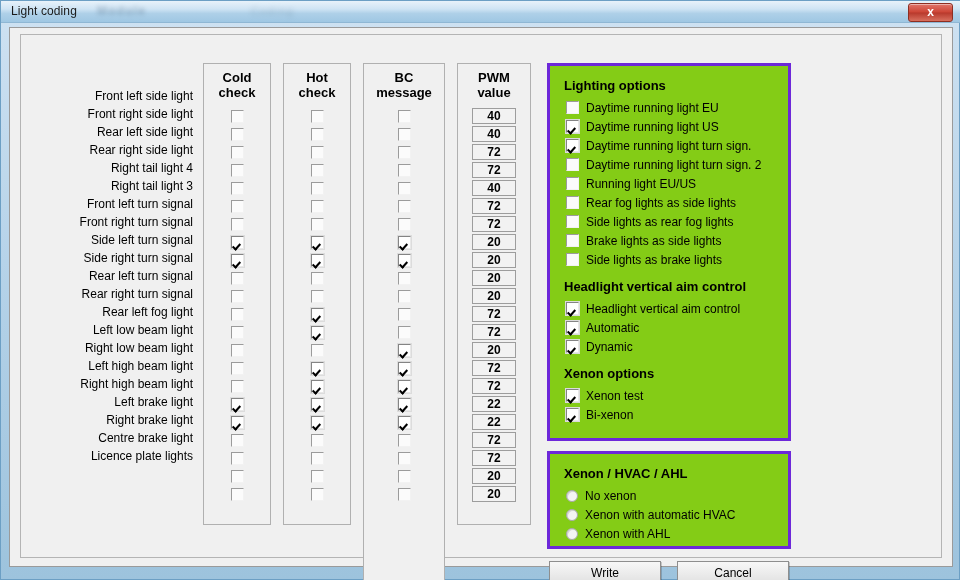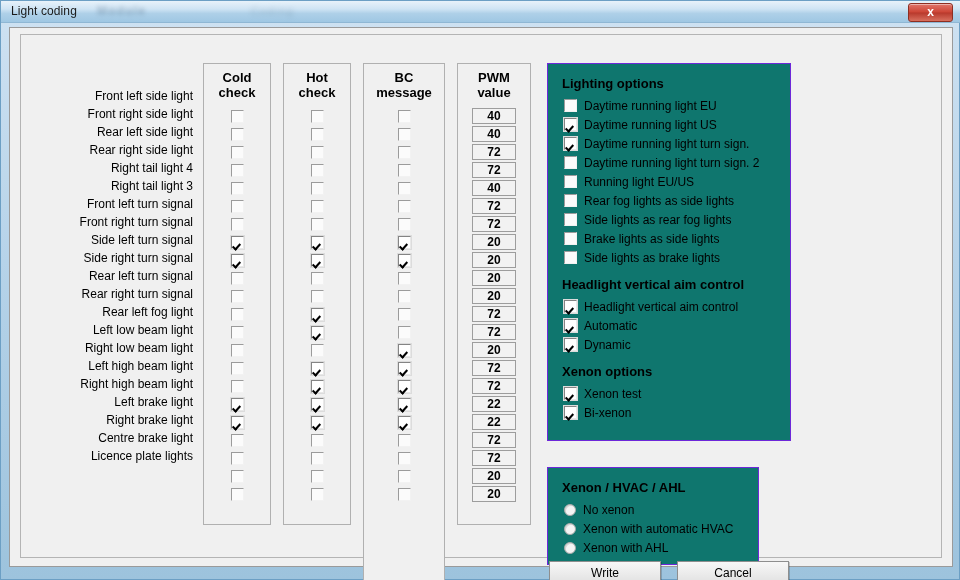--- a/index.html
+++ b/index.html
@@ -145,25 +145,25 @@
     border: 1px solid #9d9d9d;
     text-align: center;
     font-size: 12px; font-weight: bold; color: #000;
     line-height: 14px;
     cursor: text;
   }
 
   
   .gbox {
     position: absolute;
-    background: #0f766e;
-    border: 1px solid #6d28d9;
+    background: #84cc16;
+    border: 3px solid #6d28d9;
   }
   #gb-light { left: 526px; top: 28px;  width: 244px; height: 378px; }
-  #gb-xhvac { left: 526px; top: 432px; width: 212px; height: 98px; }
+  #gb-xhvac { left: 526px; top: 416px; width: 244px; height: 98px; }
 
   .gtitle {
     font-size: 13px; font-weight: bold; color: #000;
     padding-left: 14px;
   }
   .optrow {
     display: flex; align-items: center;
     height: 19px;
     padding-left: 16px;
     font-size: 12px; color: #000;

